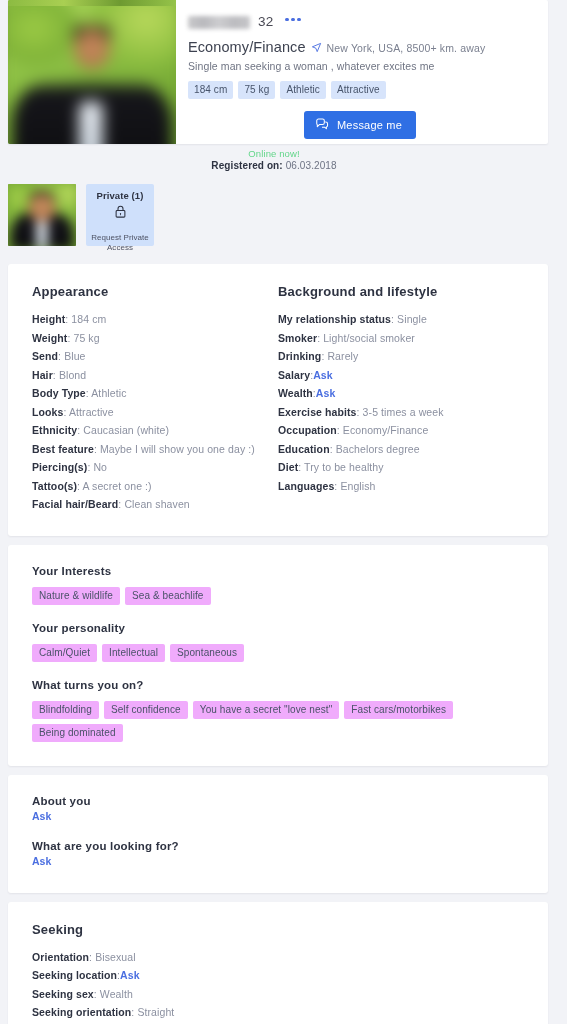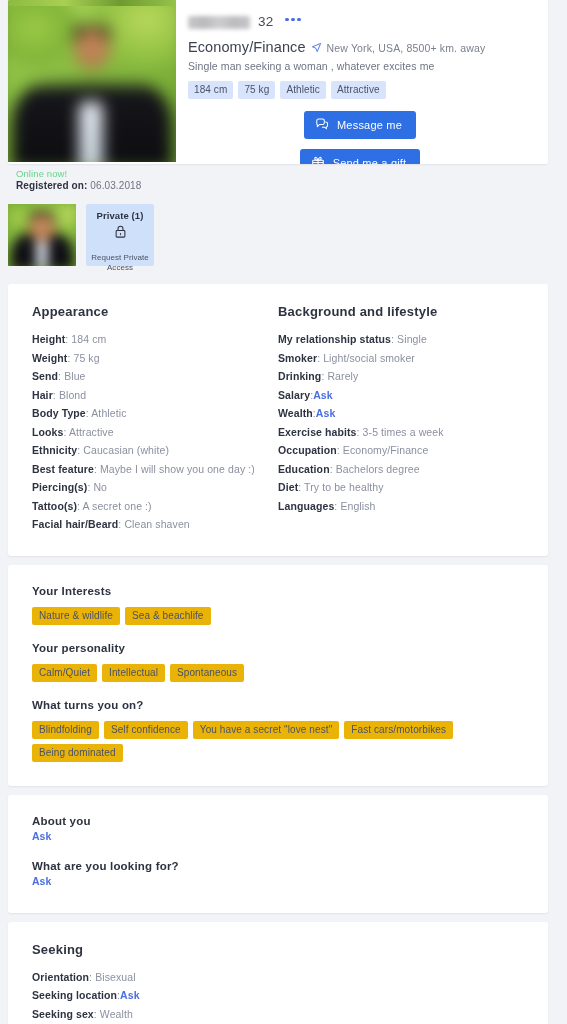--- a/index.html
+++ b/index.html
@@ -22,21 +22,21 @@
   }
 
   
   .header-card {
     display: flex;
     background: #fff;
     margin: 0 19px 0 8px;
     border-radius: 2px;
     box-shadow: 0 1px 2px rgba(28,35,60,0.07);
     overflow: hidden;
-    height: 164px;
+    height: 144px;
   }
   .hero-photo {
     width: 168px;
     min-width: 168px;
     height: 162px;
     position: relative;
     overflow: hidden;
     background: #6f9b33;
   }
   .hero-photo .blurwrap {
@@ -173,22 +173,22 @@
     width: 22px; height: 22px;
     border-radius: 50%;
     display: inline-flex;
     align-items: center;
     justify-content: center;
     cursor: pointer;
   }
   .icon-round.bordered { border: 1.4px solid #7b9cf0; }
 
   .status-line {
-    margin: 4px 19px 0 16px;
-    text-align: left;
+    margin: 4px 19px 0 0;
+    text-align: center;
   }
   .online {
     font-size: 9.5px;
     color: #63d68a;
     letter-spacing: .1px;
   }
   .registered {
     font-size: 10px;
     color: #6e7384;
     letter-spacing: .1px;
@@ -292,21 +292,21 @@
     font-weight: bold;
     cursor: pointer;
     text-decoration: none;
   }
 
   
   .tag-card { padding: 20px 24px 24px; }
   .tag-block + .tag-block { margin-top: 17px; }
   .tag-row { display: flex; flex-wrap: wrap; gap: 5px; margin-top: 10px; }
   .tag {
-    background: #eab308;
+    background: #f0abfc;
     color: #4a5268;
     font-size: 10px;
     padding: 3px 7px 4px;
     border-radius: 2px;
     letter-spacing: .1px;
   }
   h3.tag-title {
     font-size: 11.5px;
     font-weight: bold;
     color: #2e3342;

